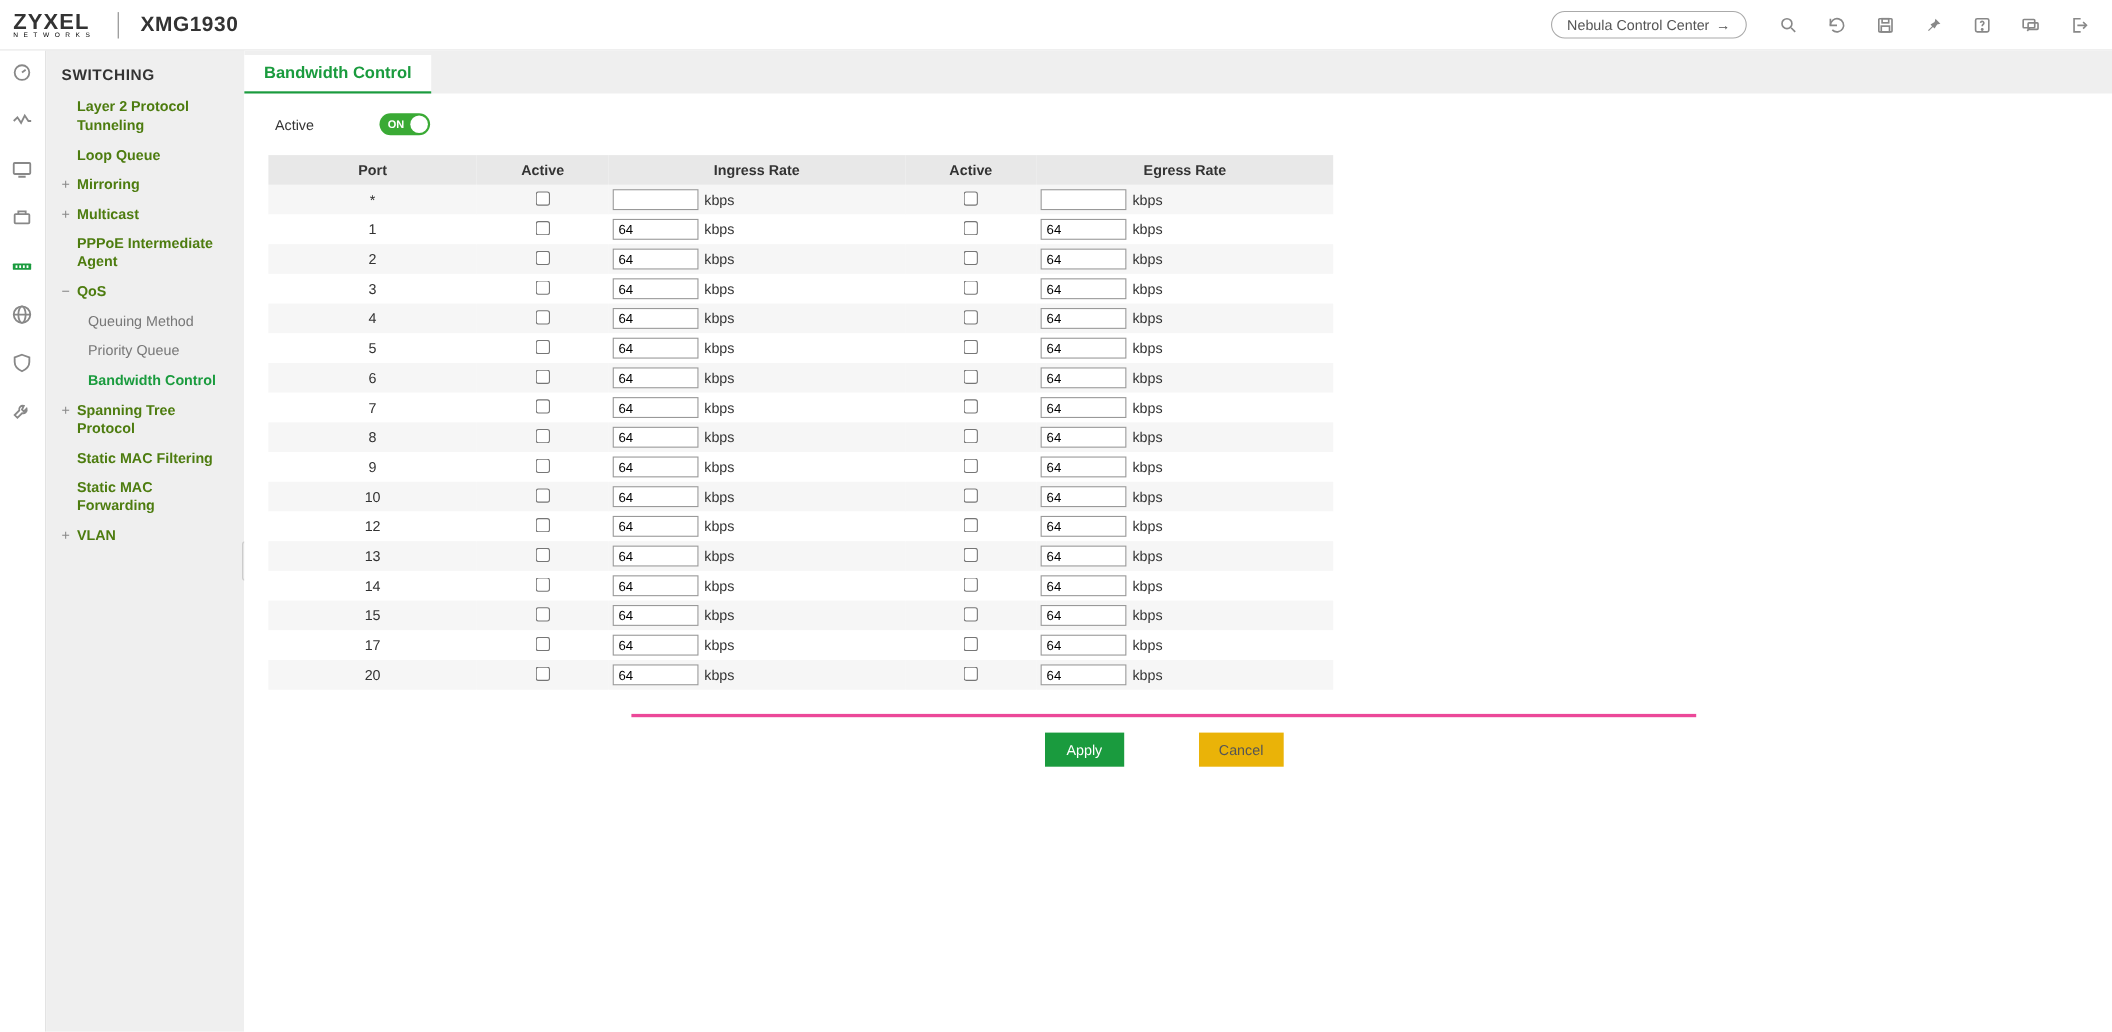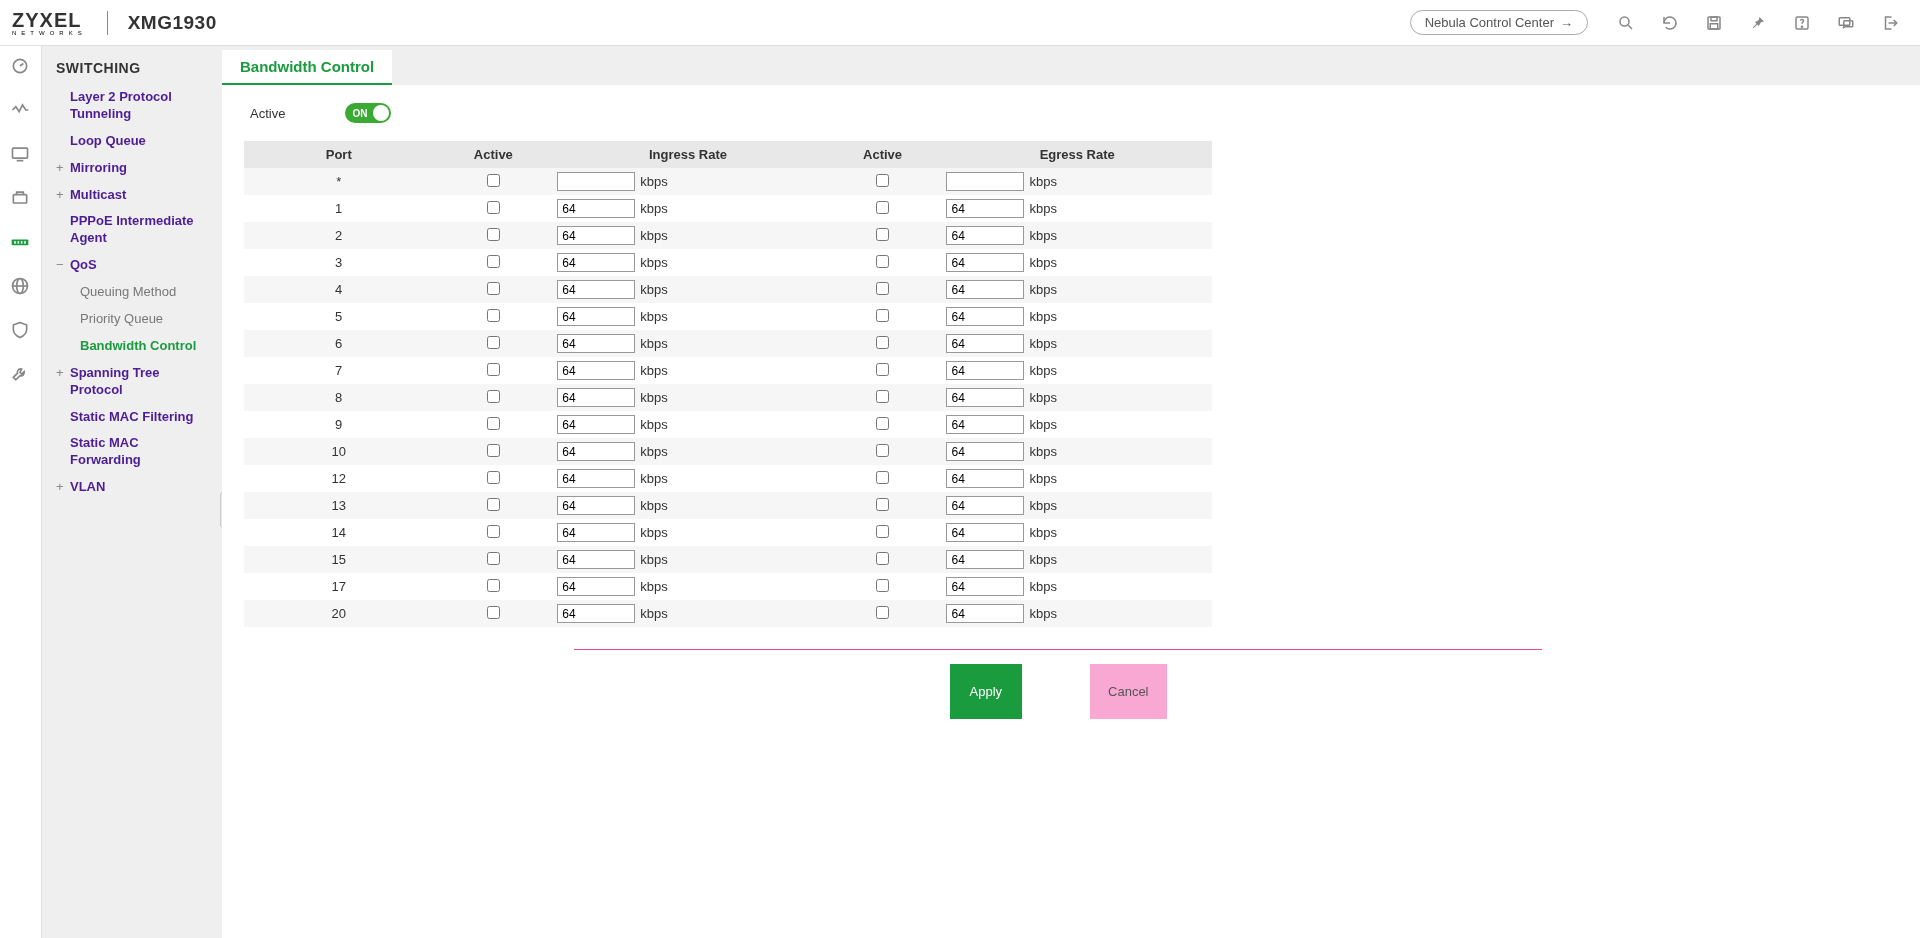--- a/index.html
+++ b/index.html
@@ -18,21 +18,21 @@
 .header-icons .hicon { width: 20px; height: 20px; color: #888; cursor: pointer; display:flex; align-items:center; justify-content:center; }
 
 
 .layout { display: flex; height: calc(100vh - 46px); }
 .icon-col { width: 42px; background: #fff; border-right: 1px solid #e0e0e0; display:flex; flex-direction:column; align-items:center; padding-top:10px; gap:22px; }
 .icon-col .sicon { width:22px; height:22px; color:#888; cursor:pointer; }
 .icon-col .sicon.active { color: #1a9b3e; }
 
 .sidebar { width: 180px; background: #efefef; padding: 10px 0; position:relative; }
 .sidebar h3 { font-size: 14px; font-weight: bold; padding: 4px 14px 8px 14px; letter-spacing: 0.5px; }
-.side-item { padding: 5px 14px 5px 28px; font-size: 13px; color: #4c1d95; cursor:pointer; position:relative; line-height:1.3; }
+.side-item { padding: 5px 14px 5px 28px; font-size: 13px; color: #4d7c0f; cursor:pointer; position:relative; line-height:1.3; }
 .side-item.bold { font-weight: bold; }
 .side-item.plus::before { content: "+"; position:absolute; left:14px; color:#888; font-weight:normal; }
 .side-item.minus::before { content: "−"; position:absolute; left:14px; color:#888; font-weight:normal; }
 .side-item.sub { padding-left: 38px; font-weight: normal; color: #777; }
 .side-item.active { color: #1a9b3e; font-weight: bold; }
 .collapse-handle { position:absolute; right:-8px; top:50%; width:10px; height:36px; background:#e8e8e8; border:1px solid #ccc; border-radius:3px; display:flex; align-items:center; justify-content:center; color:#888; font-size:10px; cursor:pointer; }
 
 .main { flex:1; background:#fff; overflow-y:auto; position:relative; }
 .tabbar { background:#efefef; padding-top:4px; }
 .tab { display:inline-block; background:#fff; padding:8px 18px; font-size:15px; color:#1a9b3e; font-weight:bold; border-bottom:2px solid #1a9b3e; }
@@ -45,23 +45,23 @@
 
 table.bw { width: 968px; border-collapse: collapse; }
 table.bw th { background:#e8e8e8; font-weight:bold; font-size:13px; padding:6px 4px; text-align:center; }
 table.bw td { padding:4px; text-align:center; font-size:13px; height:27px; }
 table.bw tr:nth-child(odd) td { background:#f6f6f6; }
 table.bw tr:nth-child(even) td { background:#fff; }
 .rate-cell { display:flex; align-items:center; justify-content:flex-start; gap:5px; }
 .rate-input { width:78px; height:19px; border:1px solid #999; padding:0 4px; font-size:12px; text-align:left; }
 .chk { width:13px; height:13px; }
 
-.footer-btns { width:968px; margin-left:330px; margin-top:22px; border-top:1px solid #ec4899; padding-top:14px; display:flex; justify-content:center; gap:24px; }
+.footer-btns { width:968px; margin-left:330px; margin-top:22px; border-top:3px solid #ec4899; padding-top:14px; display:flex; justify-content:center; gap:24px; }
 .btn-apply { background:#1a9b3e; color:#fff; border:none; padding:5px 20px; font-size:13px; cursor:pointer; }
-.btn-cancel { background:#f9a8d4; color:#555; border:none; padding:20px 18px; font-size:13px; cursor:pointer;margin-left:44px; }
+.btn-cancel { background:#eab308; color:#555; border:none; padding:8px 18px; font-size:13px; cursor:pointer;margin-left:44px; }
 
 svg { display:block; }
 </style>
 </head>
 <body>
 
 <div class="header">
   <div class="logo-block">
     <div>
       <span class="brand">ZYXEL</span>

